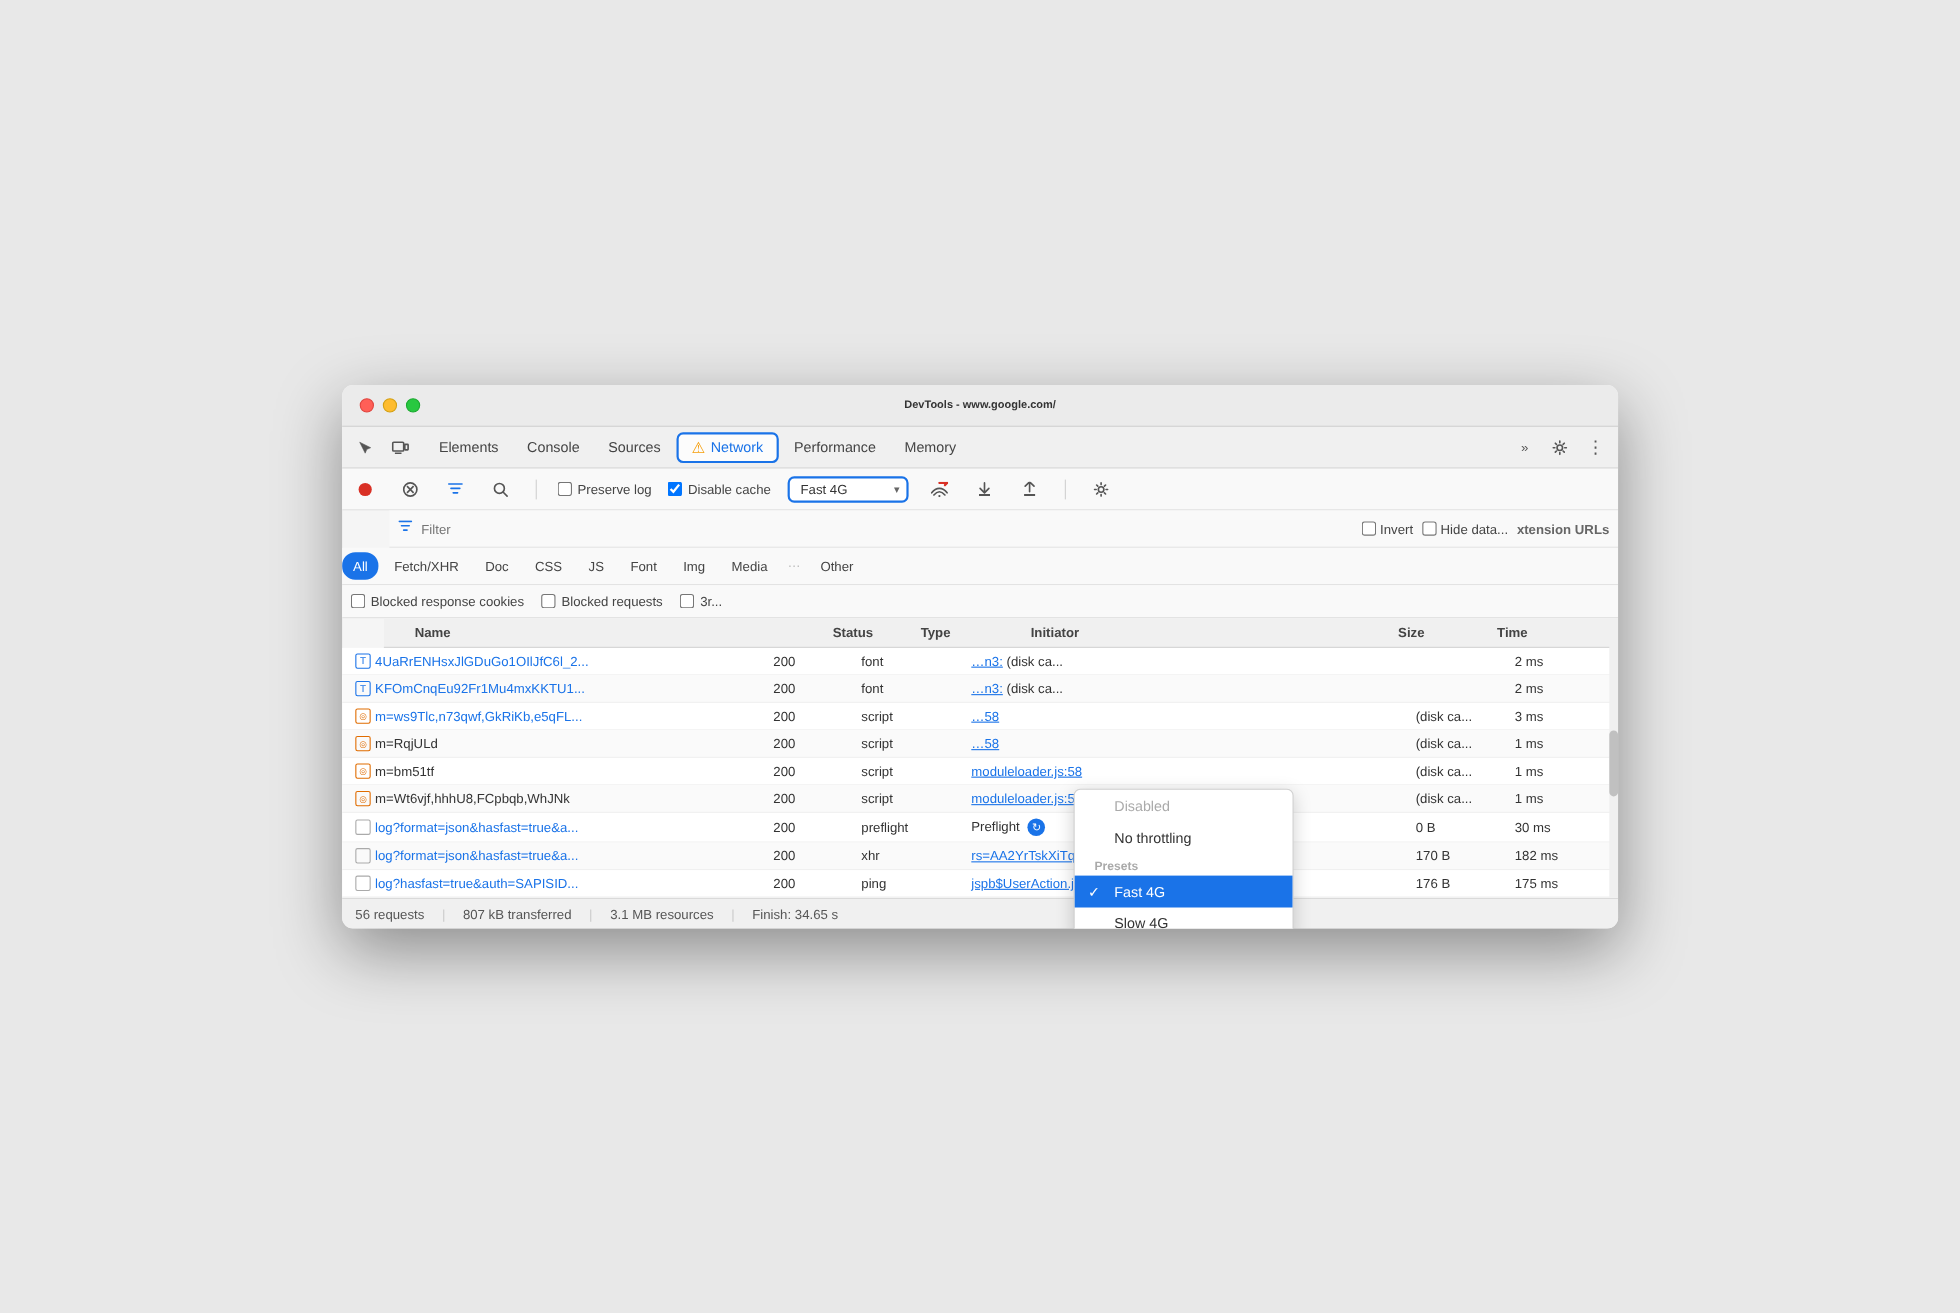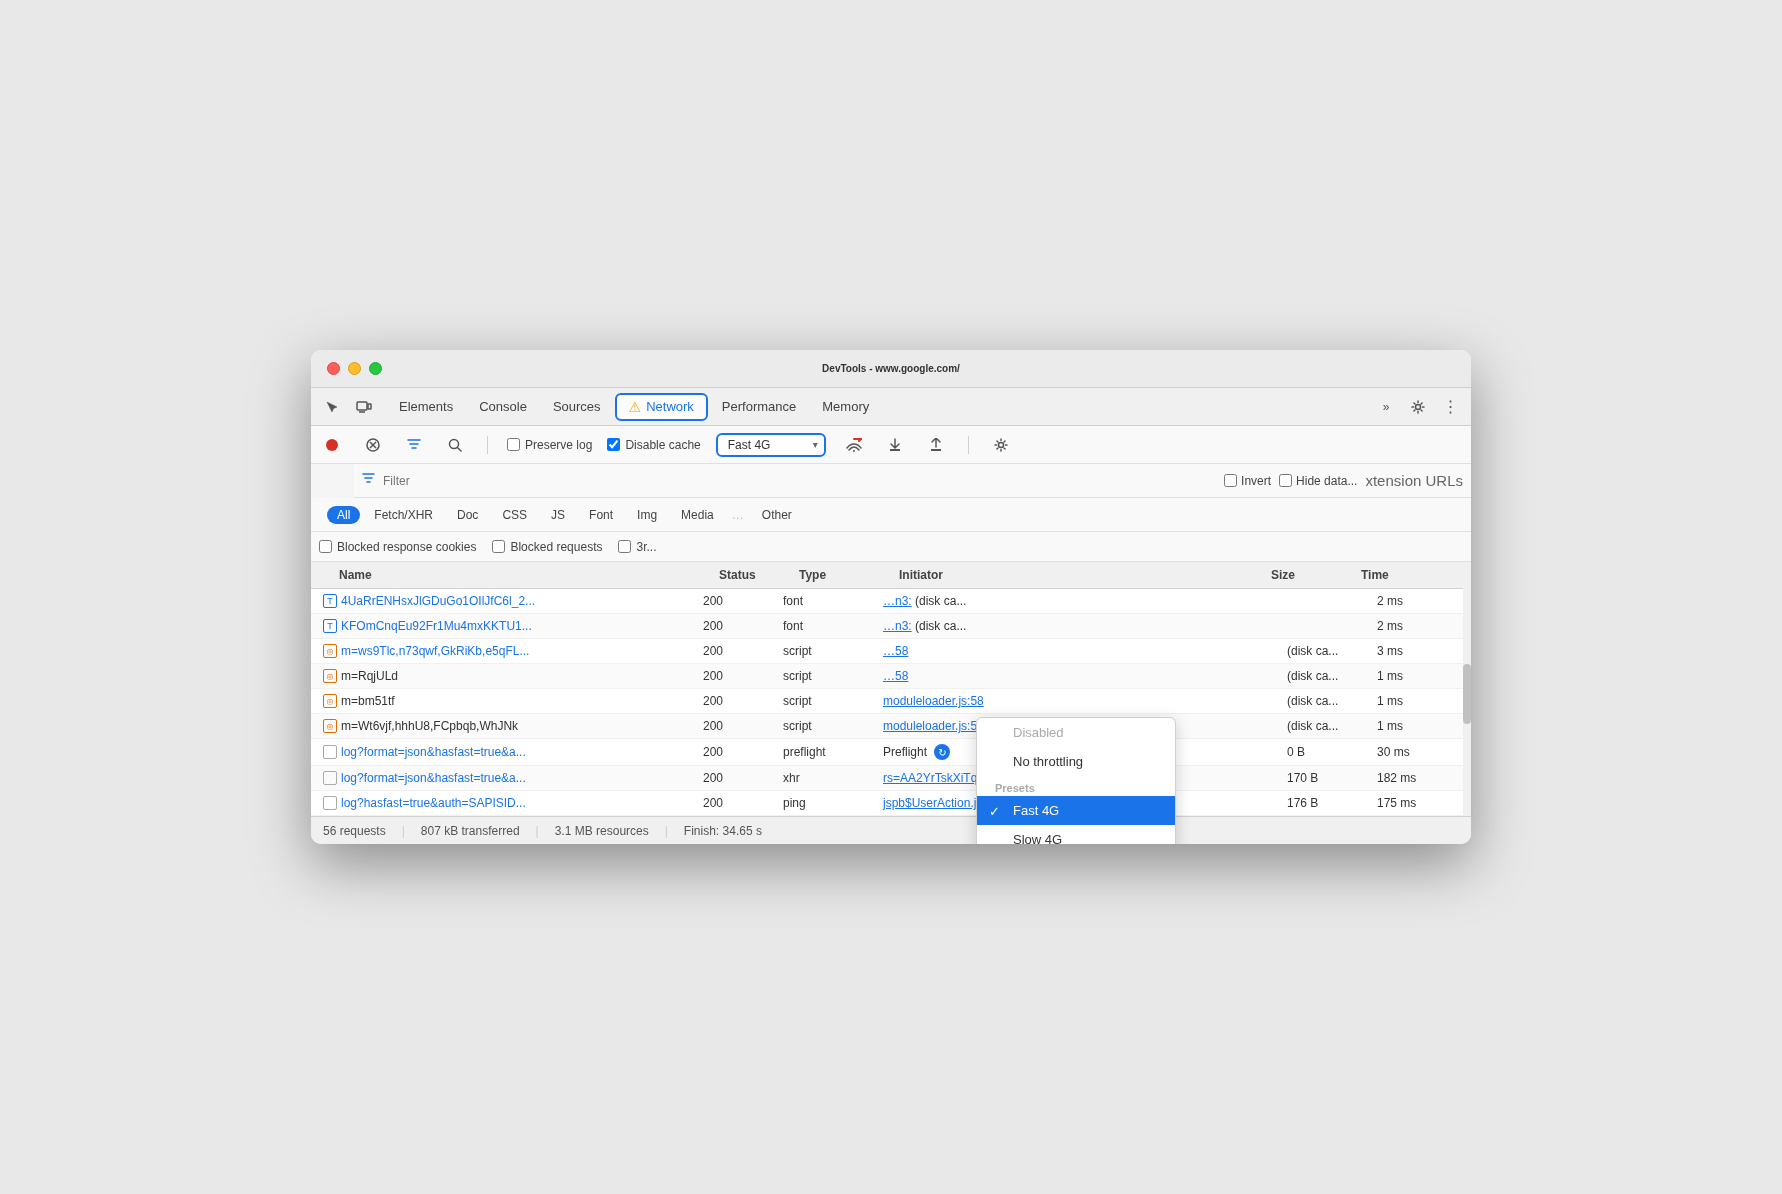--- a/index.html
+++ b/index.html
@@ -187,22 +187,21 @@
       align-items: center;
       gap: 4px;
       font-size: 12px;
       color: #444;
       cursor: pointer;
     }
     .type-filter-bar {
       background: #f9f9f9;
       border-bottom: 1px solid #e0e0e0;
       display: flex;
-      align-items: center;
-      padding: 4px 16px;
+      padding: 4px 0;
       gap: 4px;
       height: 34px;
     }
     .type-btn {
       padding: 2px 10px;
       border-radius: 12px;
       cursor: pointer;
       font-size: 12px;
       color: #444;
       border: none;
@@ -232,20 +231,21 @@
     }
     .table-header {
       display: grid;
       grid-template-columns: 380px 80px 100px 1fr 90px 90px;
       background: #f0f0f0;
       border-bottom: 1px solid #d0d0d0;
       font-size: 12px;
       font-weight: 600;
       color: #444;
       padding: 4px 24px;
+      margin-left: 38px;
     }
     .table-header-cell { padding: 2px 4px; }
     .table-body { background: white; }
     .table-row {
       display: grid;
       grid-template-columns: 380px 80px 100px 1fr 90px 90px;
       border-bottom: 1px solid #f0f0f0;
       font-size: 12px;
       color: #333;
       padding: 3px 8px;
@@ -508,21 +508,21 @@
     </span>
     <input type="text" class="filter-input" placeholder="Filter" style="">
     <label class="invert-label">
       <input type="checkbox" style="">
       <span>Invert</span>
     </label>
     <label class="hide-data-label">
       <input type="checkbox" style="">
       <span>Hide data...</span>
     </label>
-    <span style="font-size:15px;color:#666;">xtension URLs</span>
+    <span style="font-size:12px;color:#666;font-weight:bold;">xtension URLs</span>
   </div>
 
   <div class="type-filter-bar">
     <button class="type-btn active">All</button>
     <button class="type-btn">Fetch/XHR</button>
     <button class="type-btn">Doc</button>
     <button class="type-btn">CSS</button>
     <button class="type-btn">JS</button>
     <button class="type-btn">Font</button>
     <button class="type-btn">Img</button>

